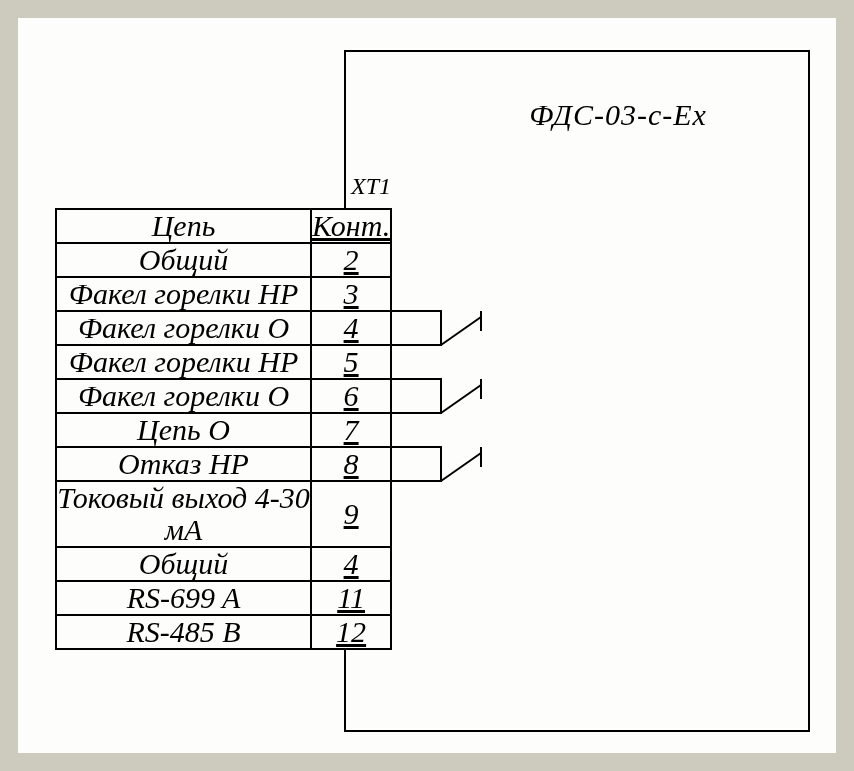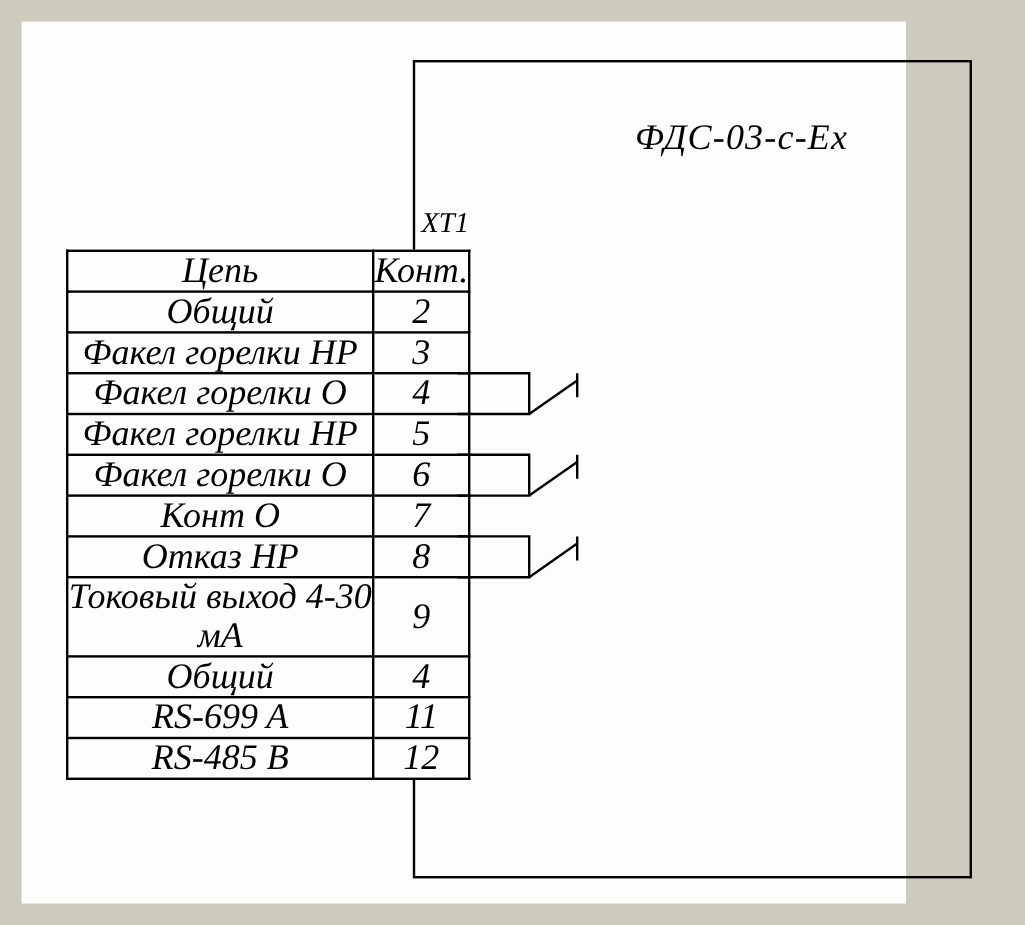--- a/index.html
+++ b/index.html
@@ -9,21 +9,21 @@
     height: 771px;
     background: #cdcbbe;
     font-family: "Times New Roman", serif;
     font-style: italic;
     position: relative;
   }
   .canvas {
     position: absolute;
     left: 18px;
     top: 18px;
-    width: 737px;
+    width: 818px;
     height: 735px;
     background: #fdfdfb;
   }
   .frame {
     position: absolute;
     left: 326px;
     top: 32px;
     width: 462px;
     height: 678px;
     border: 2px solid #000;
@@ -55,21 +55,21 @@
   .tbl td {
     border: 2px solid #000;
     text-align: center;
     font-size: 30px;
     padding: 0;
     height: 32px;
     line-height: 32px;
     vertical-align: middle;
   }
   .tbl .c1 { width: 253px; }
-  .tbl .c2 { width: 71px; }
+  .tbl .c2 { width: 71px; text-decoration: underline; }
   .switch {
     position: absolute;
     width: 120px;
     height: 66px;
   }
   .switch svg { width: 100%; height: 100%; }
 </style>
 </head>
 <body>
 
@@ -101,21 +101,21 @@
     </tr>
     <tr>
       <td class="c1">Факел горелки НР</td>
       <td class="c2">5</td>
     </tr>
     <tr>
       <td class="c1">Факел горелки О</td>
       <td class="c2">6</td>
     </tr>
     <tr>
-      <td class="c1">Конт О</td>
+      <td class="c1">Цепь О</td>
       <td class="c2">7</td>
     </tr>
     <tr>
       <td class="c1">Отказ НР</td>
       <td class="c2">8</td>
     </tr>
     <tr>
       <td class="c1">Токовый выход 4-30 мА</td>
       <td class="c2">9</td>
     </tr>

